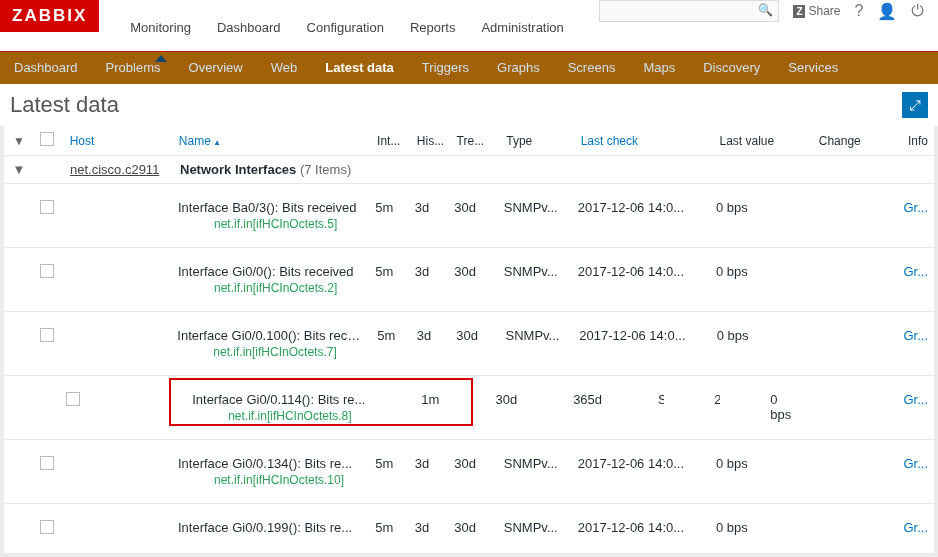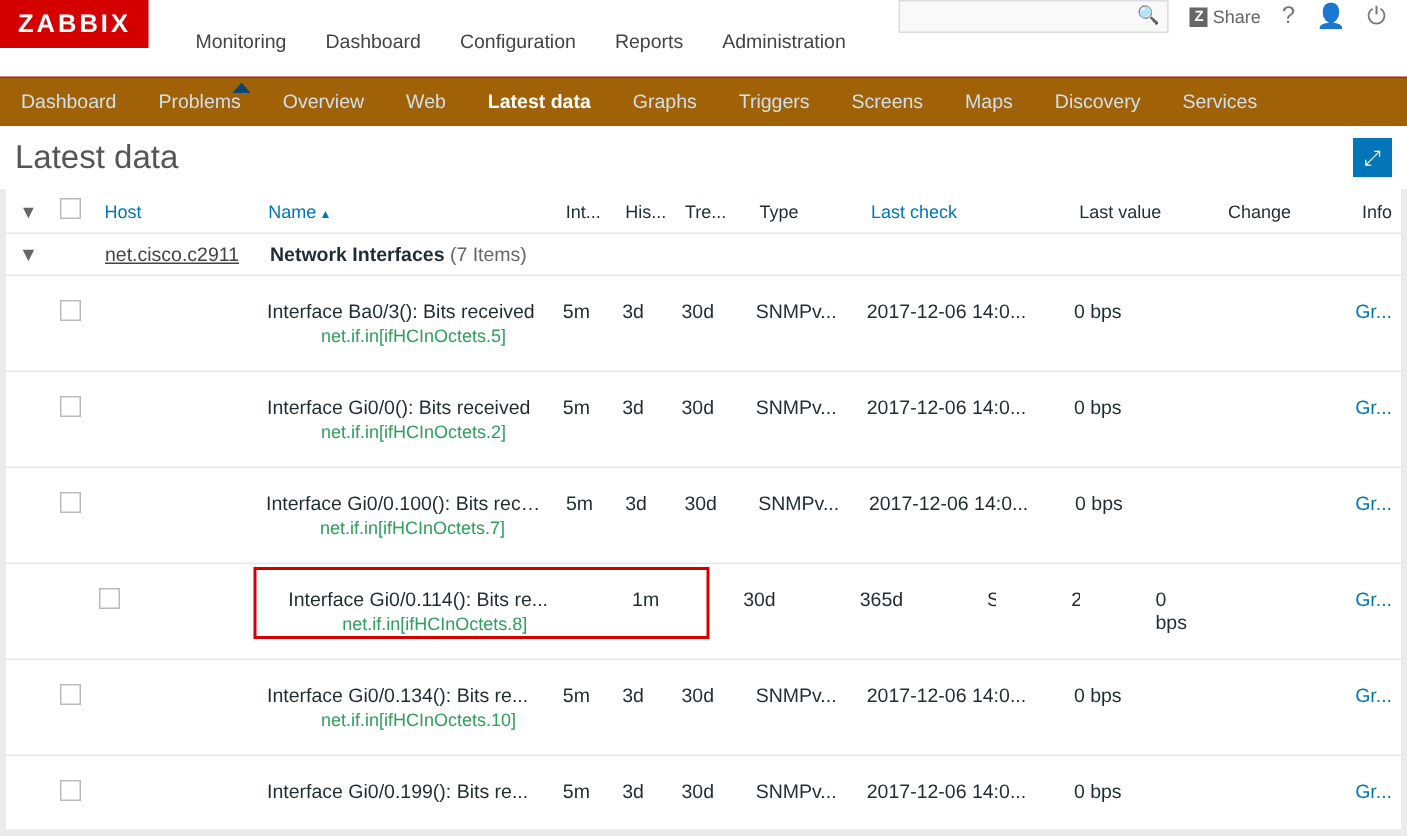--- a/index.html
+++ b/index.html
@@ -78,22 +78,22 @@
     <span class="icon">⏻</span>
   </div>
 </div>
 
 <div class="sub-nav" id="sub-nav">
     <div class="sub-item">Dashboard</div>
     <div class="sub-item">Problems</div>
     <div class="sub-item">Overview</div>
     <div class="sub-item">Web</div>
     <div class="sub-item active">Latest data</div>
+    <div class="sub-item">Triggers</div>
     <div class="sub-item">Graphs</div>
-    <div class="sub-item">Triggers</div>
     <div class="sub-item">Screens</div>
     <div class="sub-item">Maps</div>
     <div class="sub-item">Discovery</div>
     <div class="sub-item">Services</div>
   </div>
 
 <div class="page-head">
   <div class="page-title">Latest data</div>
   <div class="fullscreen">⤢</div>
 </div>

